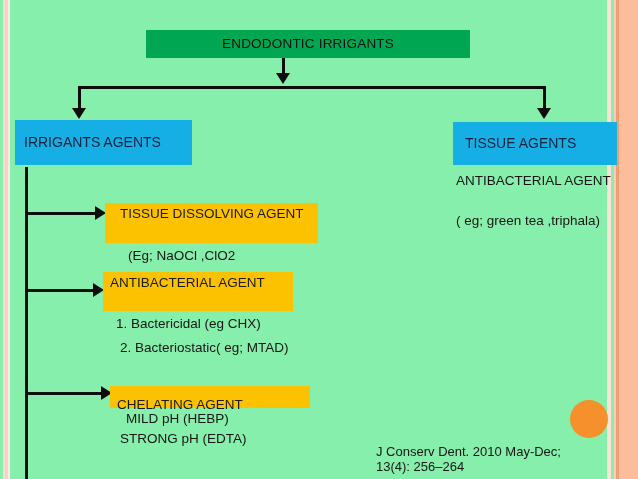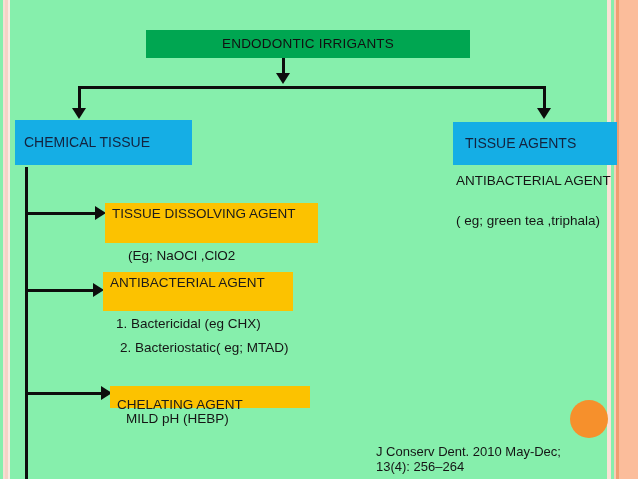--- a/index.html
+++ b/index.html
@@ -61,21 +61,21 @@
     color: #1b1b1b;
     font-size: 13.5px;
     align-items: flex-start;
     padding-top: 3px;
   }
 
   
   #title-box        { left: 146px; top: 30px;  width: 324px; height: 28px; }
   #chemical-box     { left: 15px;  top: 120px; width: 177px; height: 45px; padding-left: 9px; }
   #natural-box      { left: 453px; top: 122px; width: 164px; height: 43px; padding-left: 12px; }
-  #tissue-box       { left: 105px; top: 203px; width: 213px; height: 40px; padding-left: 7px; }
+  #tissue-box       { left: 105px; top: 203px; width: 213px; height: 40px; padding-left: 15px; }
   #antibact-box     { left: 103px; top: 272px; width: 190px; height: 39px; padding-left: 7px; }
   #chelating-box    { left: 110px; top: 386px; width: 200px; height: 22px; padding-left: 7px; align-items: center; padding-top: 16px; }
 
   
   .txt {
     position: absolute;
     font-size: 13.5px;
     line-height: 1.16;
     color: #151515;
     white-space: pre-line;
@@ -143,39 +143,40 @@
   <div class="box box-green" id="title-box">ENDODONTIC  IRRIGANTS</div>
 
   <div class="line" id="stem-title"></div>
   <div class="arrow-down" id="ad-title"></div>
   <div class="line" id="bracket-h"></div>
   <div class="line" id="bracket-left"></div>
   <div class="line" id="bracket-right"></div>
   <div class="arrow-down" id="ad-left"></div>
   <div class="arrow-down" id="ad-right"></div>
 
-  <div class="box box-blue" id="chemical-box">CHEMICAL TISSUE</div>
+  <div class="box box-blue" id="chemical-box">IRRIGANTS AGENTS</div>
 
   <div class="line" id="spine"></div>
 
   <div class="line" id="arm-1"></div>
   <div class="arrow-right" id="ar-1"></div>
   <div class="box box-orange" id="tissue-box">TISSUE DISSOLVING AGENT</div>
   <div class="txt" id="tissue-eg">(Eg; NaOCl ,ClO2</div>
 
   <div class="line" id="arm-2"></div>
   <div class="arrow-right" id="ar-2"></div>
   <div class="box box-orange" id="antibact-box">ANTIBACTERIAL AGENT</div>
   <div class="txt" id="antibact-1">1. Bactericidal (eg CHX)</div>
   <div class="txt" id="antibact-2">2. Bacteriostatic( eg; MTAD)</div>
 
   <div class="line" id="arm-3"></div>
   <div class="arrow-right" id="ar-3"></div>
   <div class="box box-orange" id="chelating-box">CHELATING AGENT</div>
   <div class="txt" id="chelating-1">MILD pH  (HEBP)</div>
+  <div class="txt" id="chelating-2">STRONG pH  (EDTA)</div>
 
   <div class="box box-blue" id="natural-box">TISSUE  AGENTS</div>
   <div class="txt" id="natural-sub">ANTIBACTERIAL AGENT</div>
   <div class="txt" id="natural-eg">( eg; green tea ,triphala)</div>
 
   <div class="corner-circle"></div>
   <div class="txt" id="citation">J Conserv Dent. 2010 May-Dec; 13(4): 256–264</div>
 
 </div>
 

